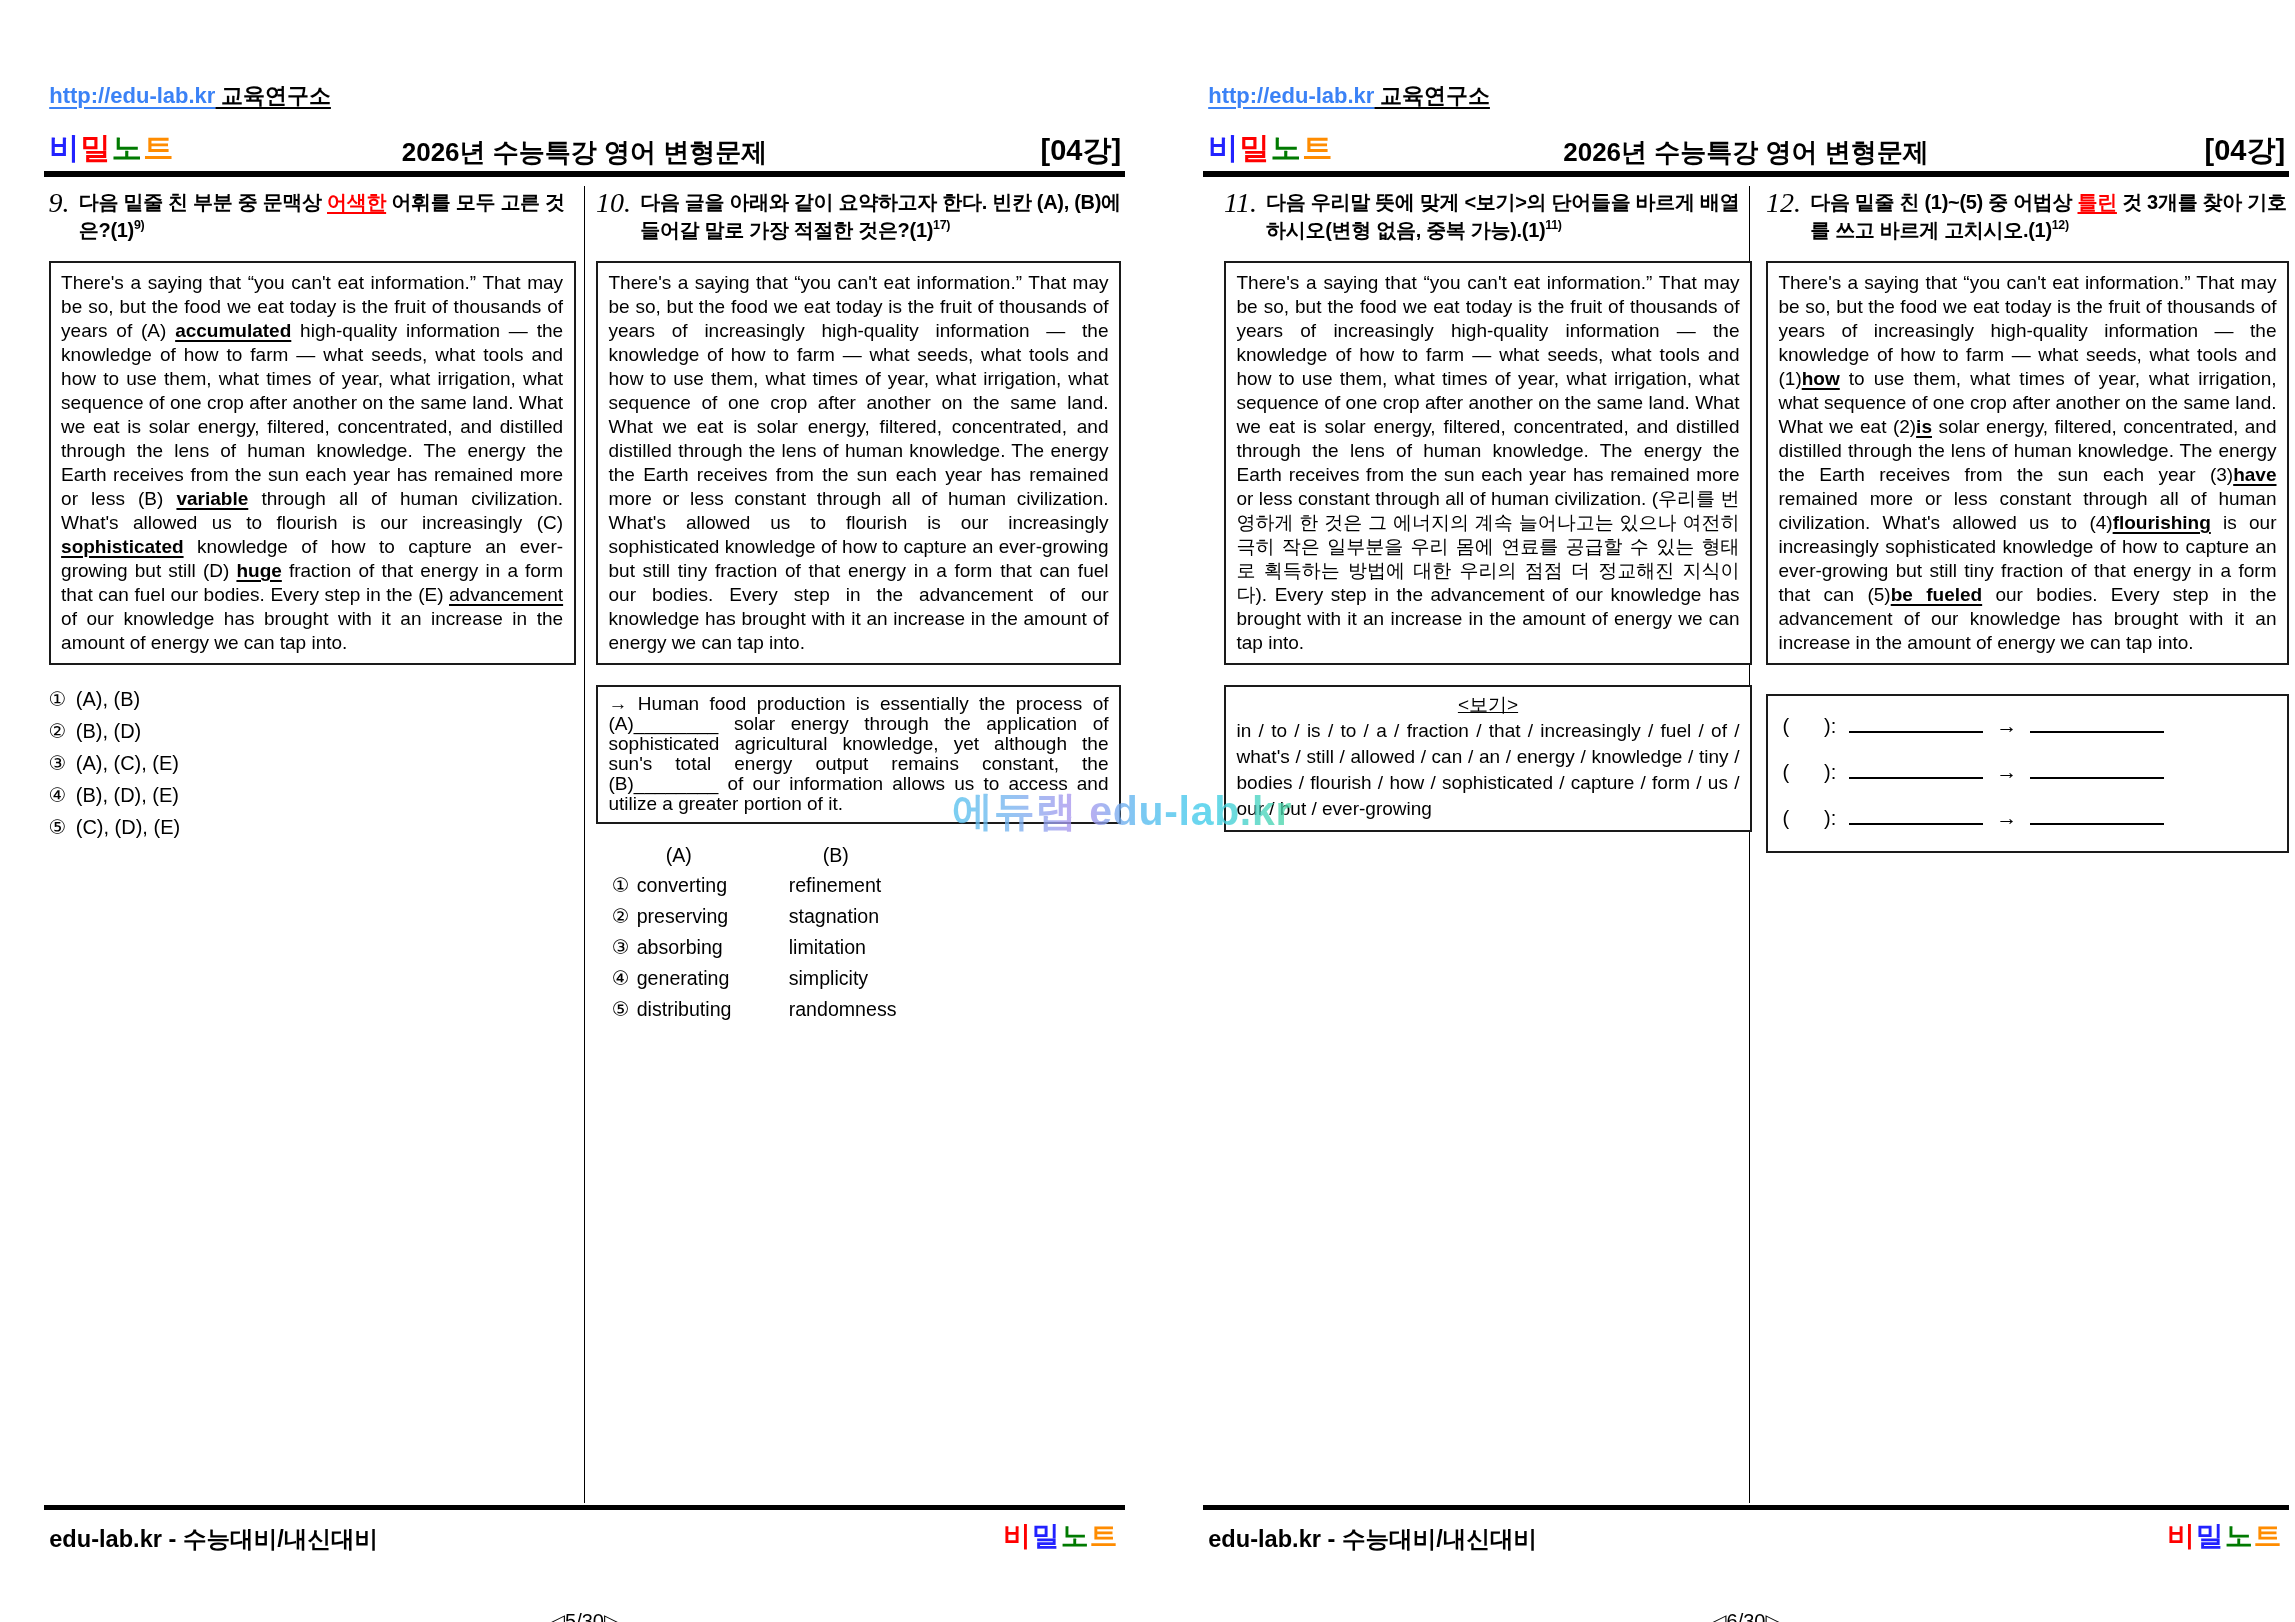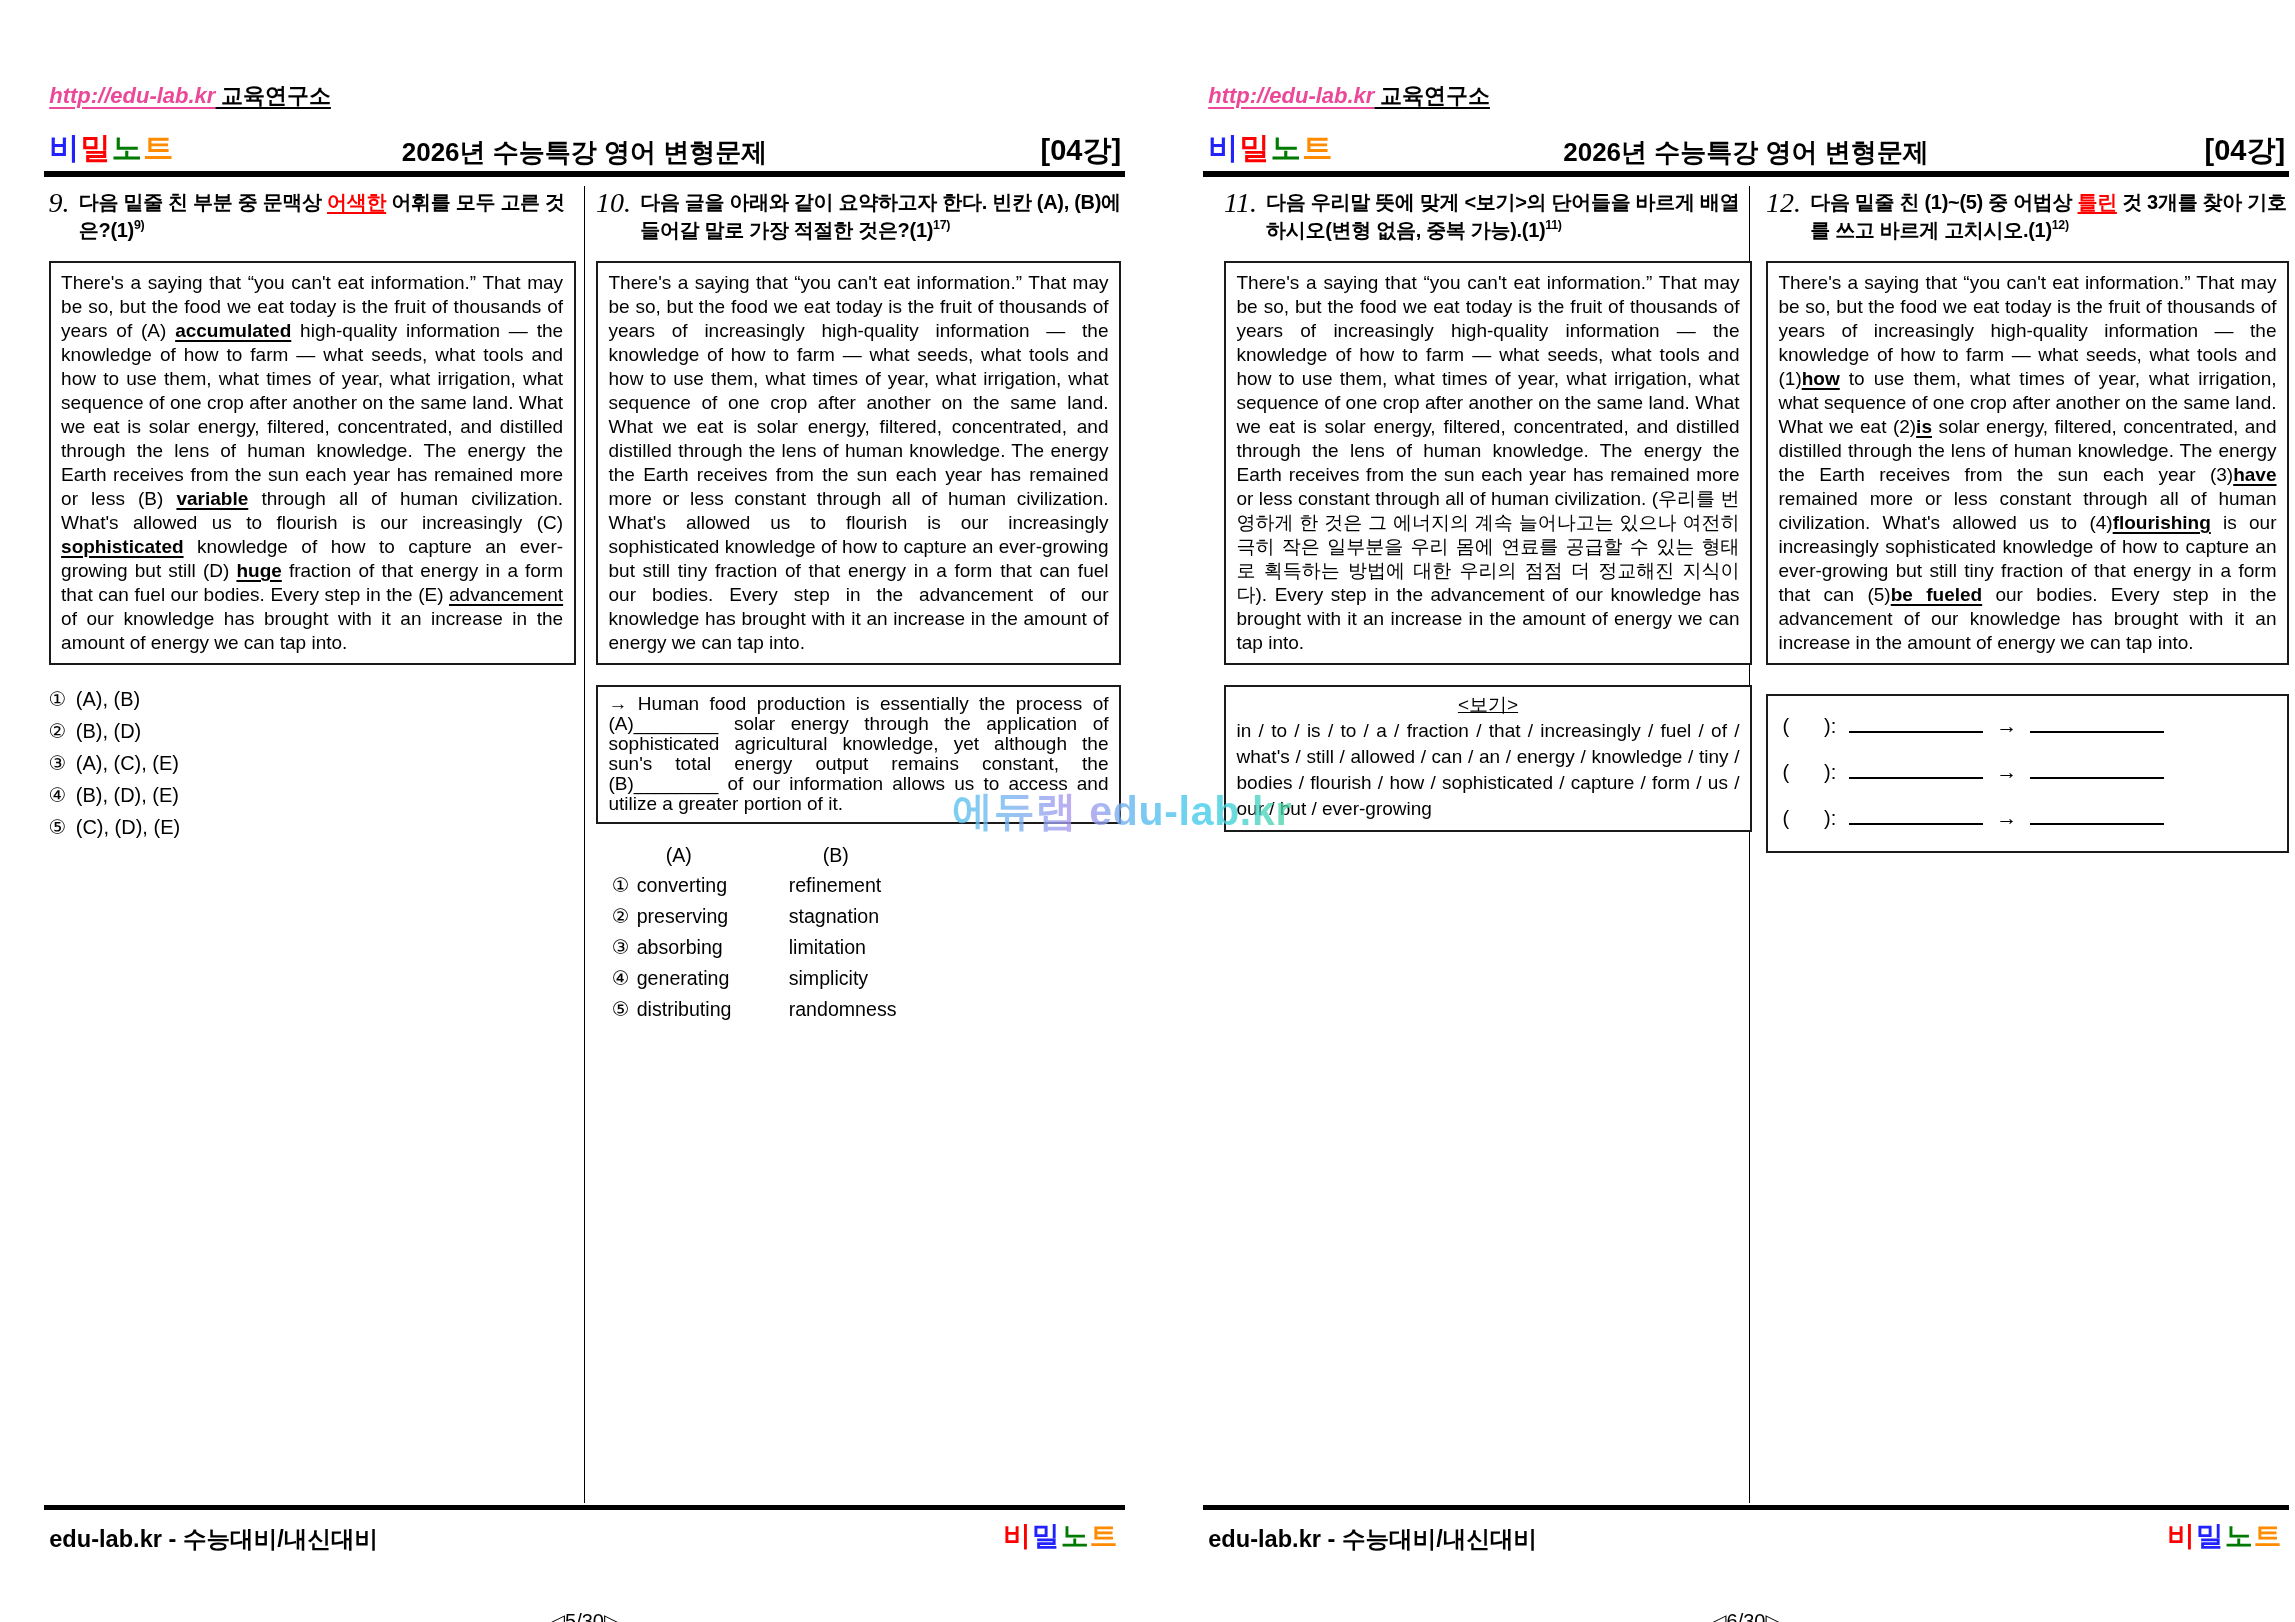--- a/index.html
+++ b/index.html
@@ -3,21 +3,21 @@
 <meta charset="utf-8">
 <style>
   html,body{margin:0;padding:0;}
   body{
     width:2295px;height:1623px;position:relative;background:#ffffff;color:#000;
     font-family:"Liberation Sans","DejaVu Sans",sans-serif;overflow:hidden;
   }
   .page{position:absolute;top:0;height:1623px;}
   
   .hd-link{position:absolute;top:81px;left:5.2px;font-size:22px;font-weight:bold;white-space:nowrap;}
-  .hd-link .lk{color:#ec4899;text-decoration:underline;text-decoration-thickness:2px;text-underline-offset:3.9px;font-style:italic;}
+  .hd-link .lk{color:#3b82f6;text-decoration:underline;text-decoration-thickness:2px;text-underline-offset:3.9px;}
   .hd-link .org{color:#000;text-decoration:underline;text-decoration-thickness:2px;text-underline-offset:3.9px;font-family:Liberation Serif, serif;}
   .hd-brand{position:absolute;top:128px;left:5.2px;font-size:30px;font-weight:bold;letter-spacing:1.3px;white-space:nowrap;}
   .hd-title{position:absolute;top:135px;left:0;width:100%;text-align:center;font-size:26px;font-weight:bold;}
   .hd-lesson{position:absolute;top:131px;right:3.9px;font-size:29px;font-weight:bold;}
   .hd-rule{position:absolute;top:171px;left:0;width:100%;height:5.9px;background:#000;}
   .col-divider{position:absolute;top:186px;width:1.3px;height:1317px;background:#000;}
   
   .col{position:absolute;top:188px;}
   .q-head{display:flex;margin-bottom:9.2px;min-height:64px;}
   .q-num{font-family:"Liberation Serif","DejaVu Serif",serif;font-style:italic;font-size:28px;line-height:30px;margin-right:9.2px;}

